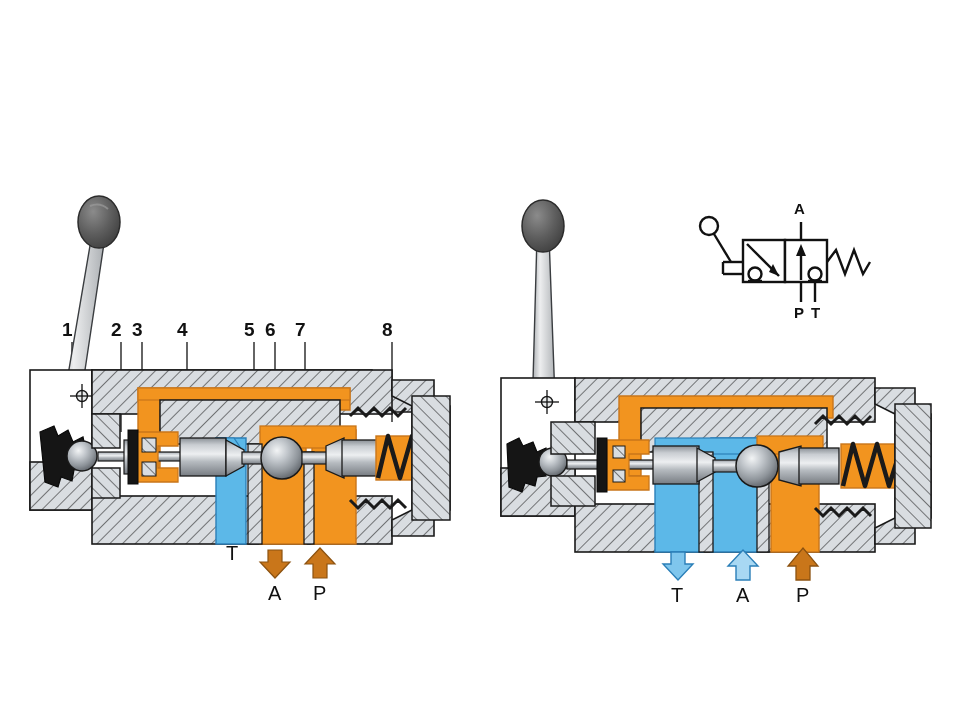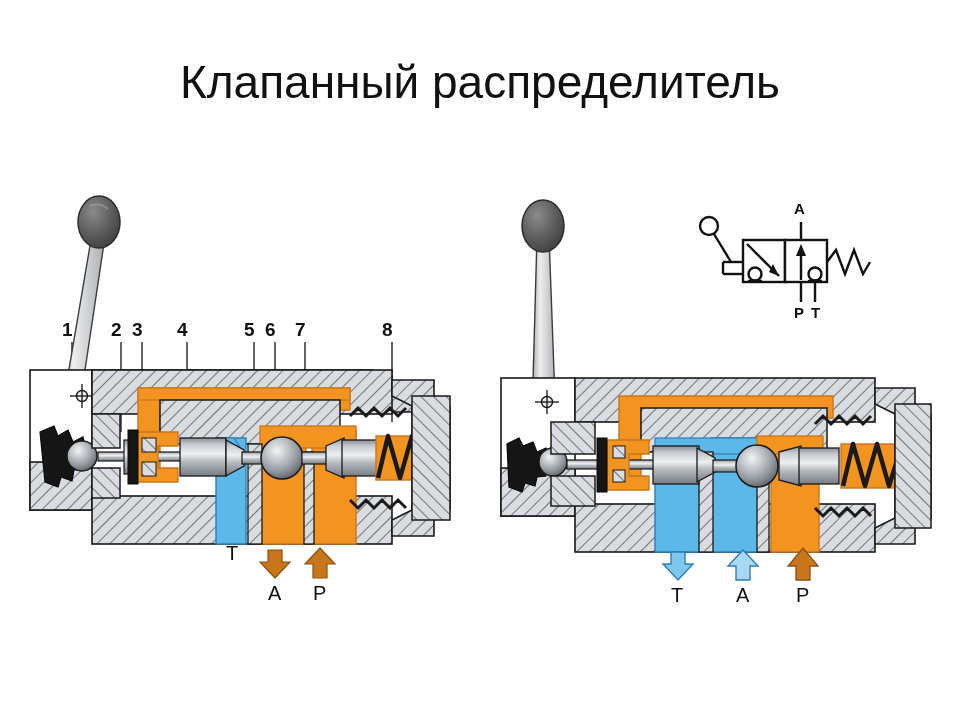--- a/index.html
+++ b/index.html
@@ -58,21 +58,20 @@
     font-weight: 600;
     fill: #111111;
   }
   .ln { stroke: #111111; fill: none; }
 </style>
 </head>
 <body>
 
 <div id="slide">
 
-  <div id="page-title">Клапанный распределитель</div>
 
   <div class="fig" id="figure-left">
     <svg width="450" height="400" viewBox="0 0 450 400" xmlns="http://www.w3.org/2000/svg">
       <defs>
         <pattern id="hatchL" width="9" height="9" patternTransform="rotate(45)" patternUnits="userSpaceOnUse">
           <rect width="9" height="9" fill="#D9DDE1"></rect>
           <line x1="0" y1="0" x2="0" y2="9" stroke="#1a1a1a" stroke-width="1.1"></line>
         </pattern>
         <pattern id="hatchL2" width="9" height="9" patternTransform="rotate(-45)" patternUnits="userSpaceOnUse">
           <rect width="9" height="9" fill="#D9DDE1"></rect>

